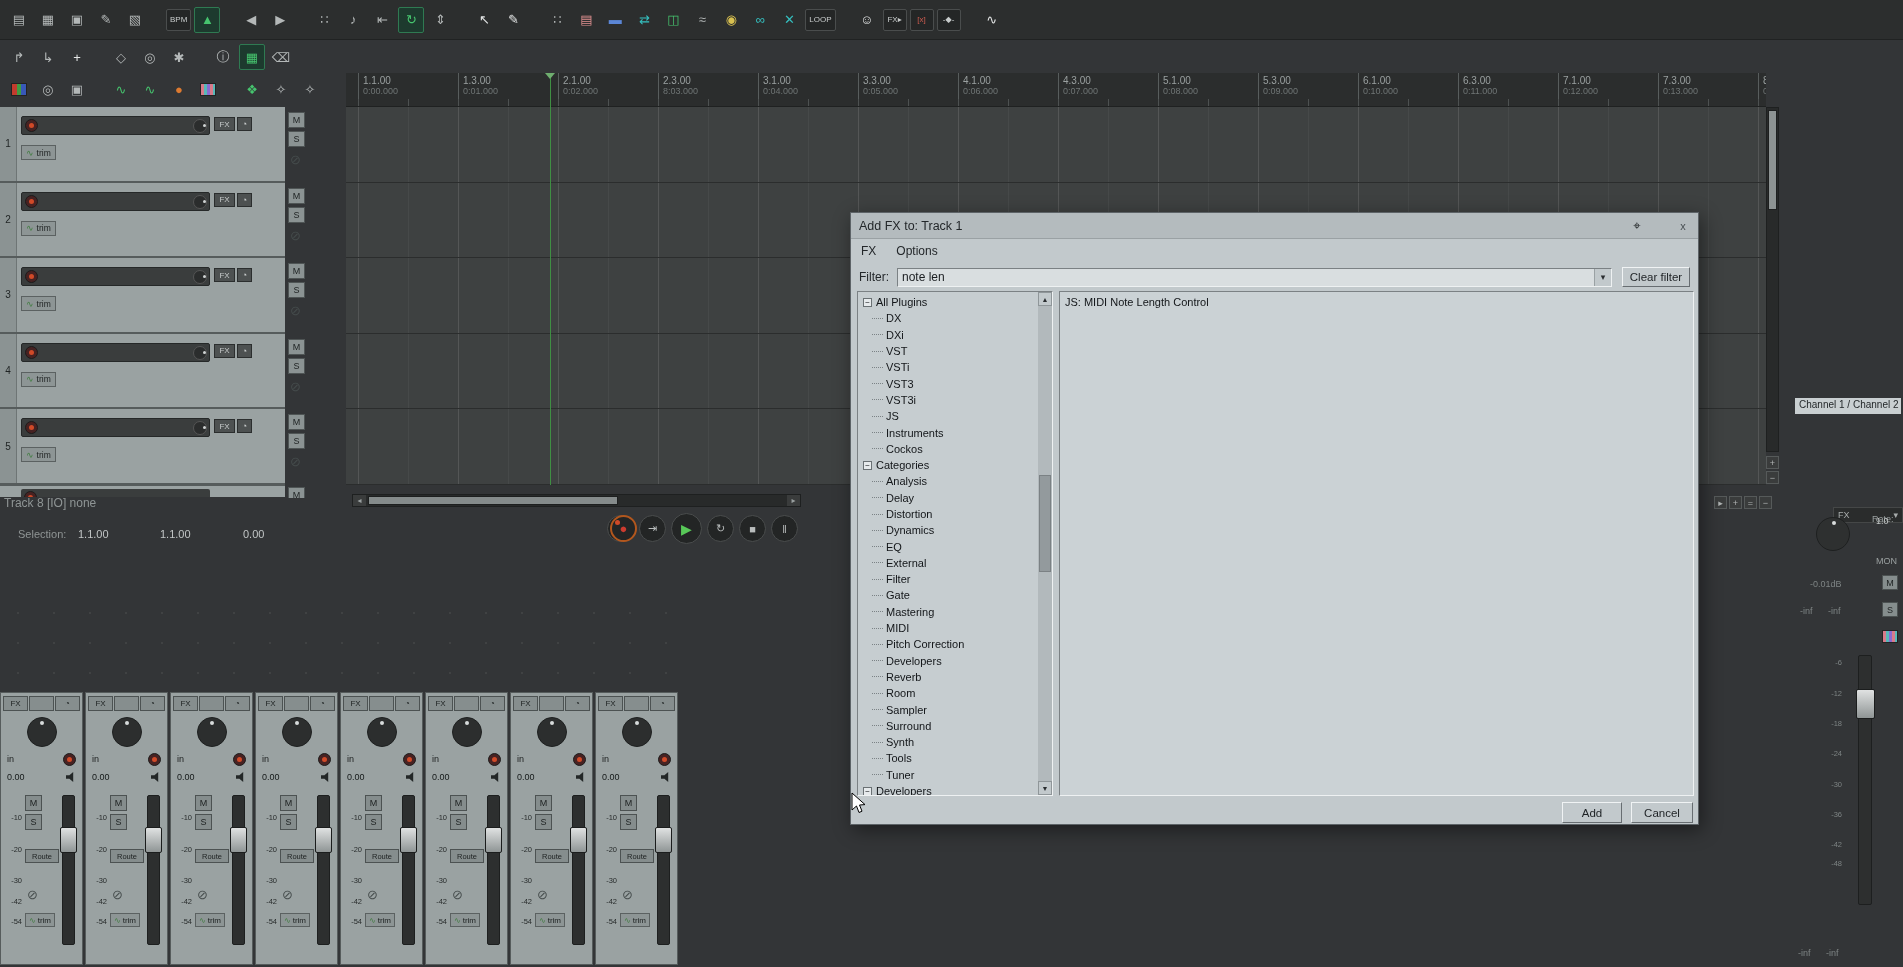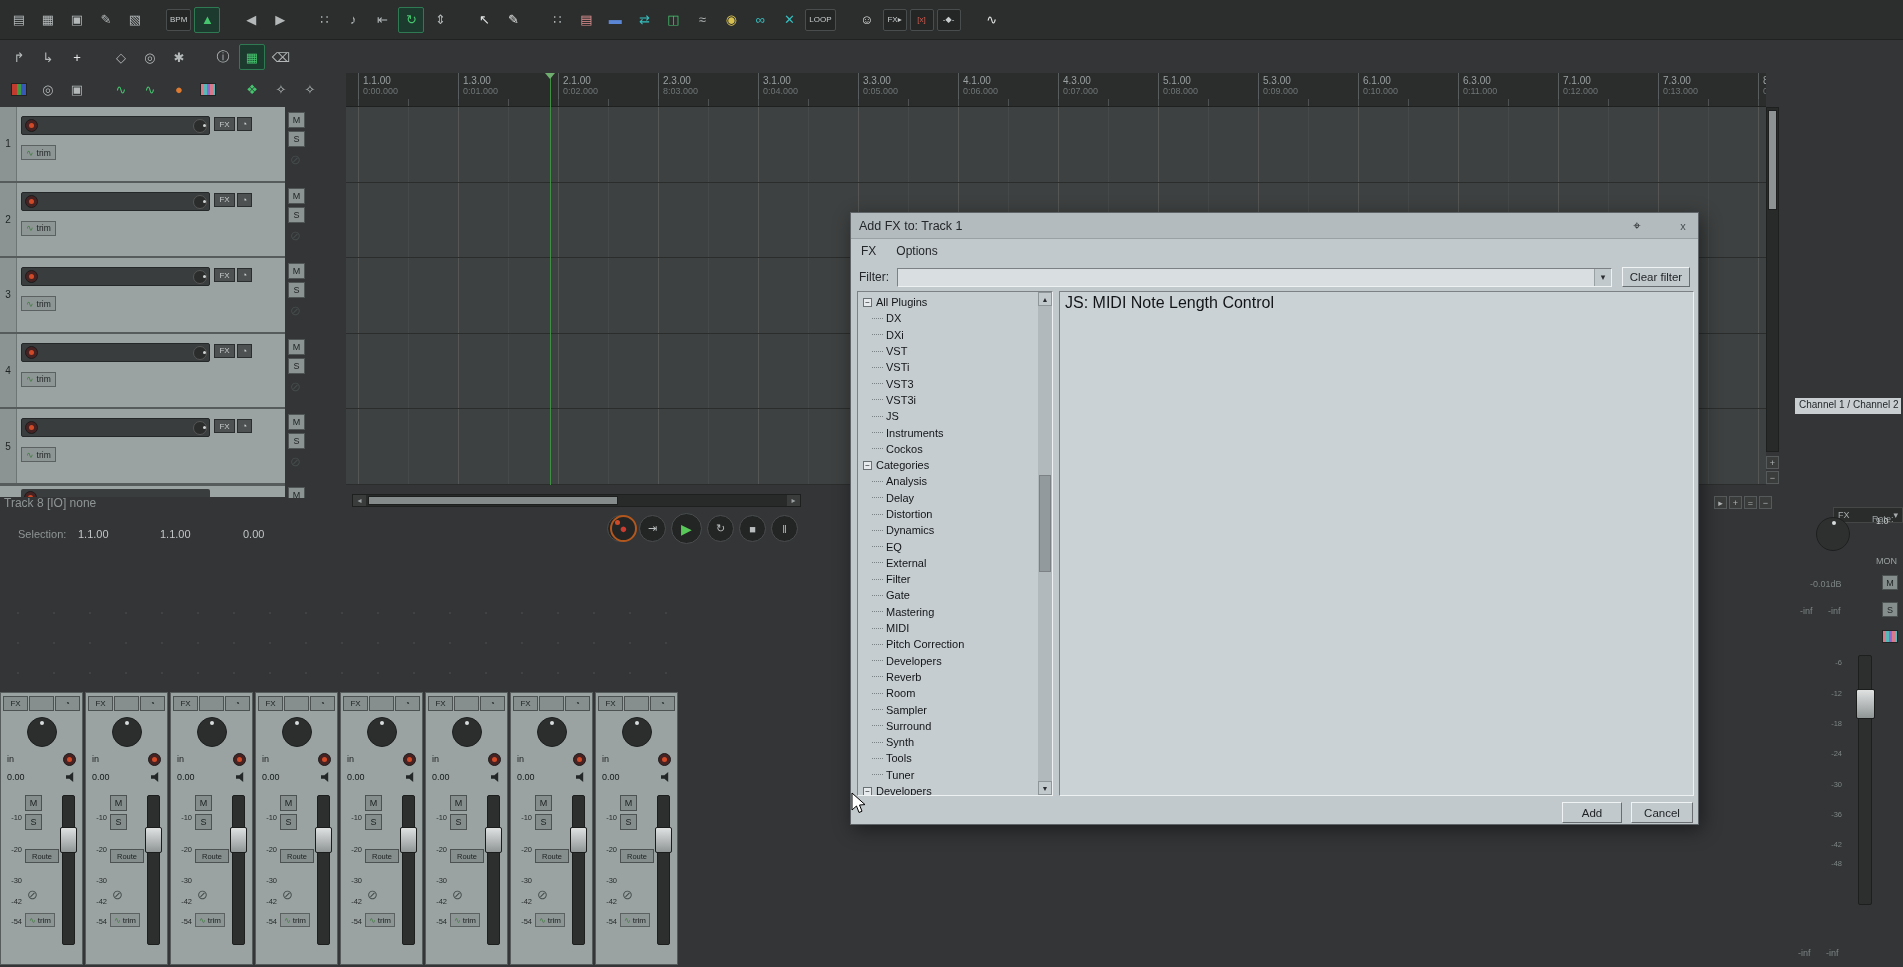--- a/index.html
+++ b/index.html
@@ -139,21 +139,21 @@
 .clear-btn{width:68px;height:20px}
 .tree{position:absolute;left:6px;top:78px;width:196px;height:505px;background:#c6cdd0;border-top:1px solid #7b8184;border-left:1px solid #7b8184;border-bottom:1px solid #eef1f2;border-right:1px solid #eef1f2;overflow:hidden;padding:2px 14px 0 2px}
 .tr{display:flex;align-items:center;height:16.3px;font-size:11px;color:#121518;white-space:nowrap}
 .tr .tbox{width:9px;height:9px;border:1px solid #6a7174;background:#e6eaec;font-size:8px;line-height:7px;text-align:center;margin:0 4px 0 3px;color:#121518}
 .tr .stub{width:11px;height:0;border-top:1px dotted #7b8285;margin:0 3px 0 12px}
 .tree-sb{position:absolute;right:0;top:0;bottom:0;width:14px;background:#b2b9bc}
 .tree-sb .ar{position:absolute;left:0;width:14px;height:14px;background:#c2c9cc;border:1px solid #8f9699;font-size:7px;color:#2a2e30;display:flex;align-items:center;justify-content:center;padding:0}
 .tree-sb .up{top:0}.tree-sb .dn{bottom:0}
 .tree-sb .th{position:absolute;left:1px;top:183px;width:12px;height:97px;background:#939a9d;border:1px solid #7b8184}
 .list{position:absolute;left:208px;top:78px;width:635px;height:505px;background:#cbd2d5;border-top:1px solid #7b8184;border-left:1px solid #7b8184;border-bottom:1px solid #eef1f2;border-right:1px solid #eef1f2;padding:3px 5px;overflow:hidden}
-.ls{font-size:16px;color:#121518;height:15px;line-height:15px;white-space:nowrap}
+.ls{font-size:11px;color:#121518;height:15px;line-height:15px;white-space:nowrap}
 .dlg-add{position:absolute;left:711px;top:589px;width:60px;height:21px}
 .dlg-cancel{position:absolute;left:780px;top:589px;width:62px;height:21px}
 
 .cursor-svg{position:absolute;left:851px;top:792px;z-index:50}
 </style>
 </head>
 <body>
 
 <div class="app">
 
@@ -1007,20 +1007,21 @@
     </div>
     <div class="dlg-menu">
 
         <span class="mi">FX</span>
 
         <span class="mi">Options</span>
       </div>
     <div class="dlg-filter">
       <span>Filter:</span>
       <div class="combo">
+        <input value="note len" style="">
         <span class="dd">▾</span>
       </div>
       <button class="wbtn clear-btn">Clear filter</button>
     </div>
     <div class="tree">
       <div>
 
           <div class="tr root">
             <span class="tbox">−</span>
 

